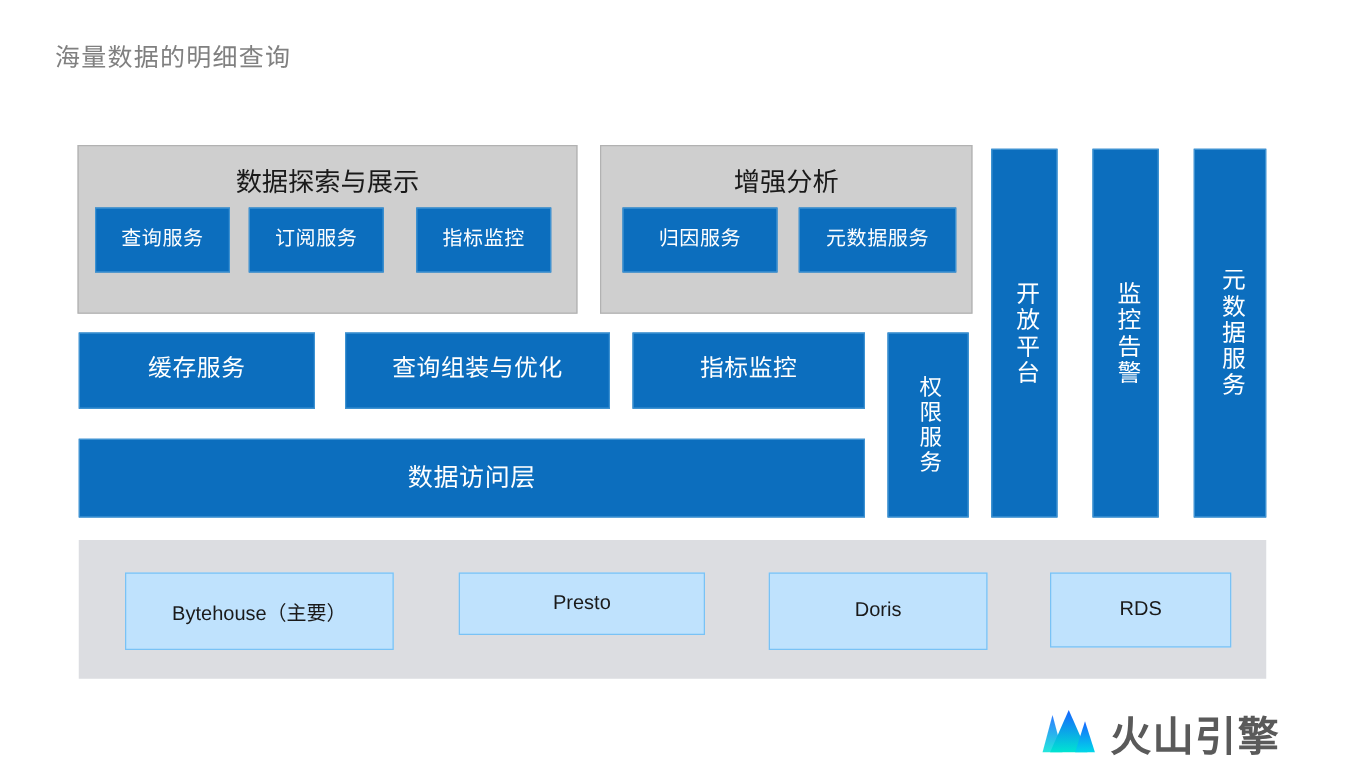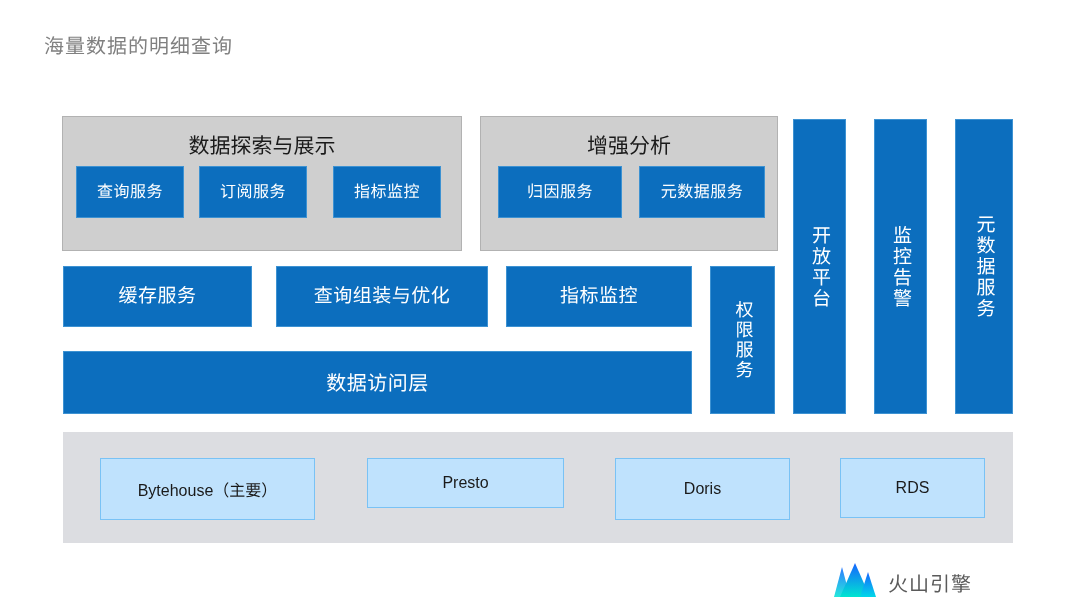--- a/index.html
+++ b/index.html
@@ -102,25 +102,25 @@
   
   .logo-wrap {
     position: absolute;
     left: 833px;
     top: 563px;
     display: flex;
     align-items: center;
     gap: 11px;
   }
   .logo-text {
-    font-size: 20px;
+    font-size: 33px;
     color: #5a5a5a;
     letter-spacing: 1px;
     white-space: nowrap;
-    font-weight: normal;
+    font-weight: bold;
   }
 </style>
 </head>
 <body>
 
 <div id="slide">
 
   <div class="slide-title">海量数据的明细查询</div>
 
   <div class="group-panel" style="left:62px; top:116px; width:400px; height:135px;">

